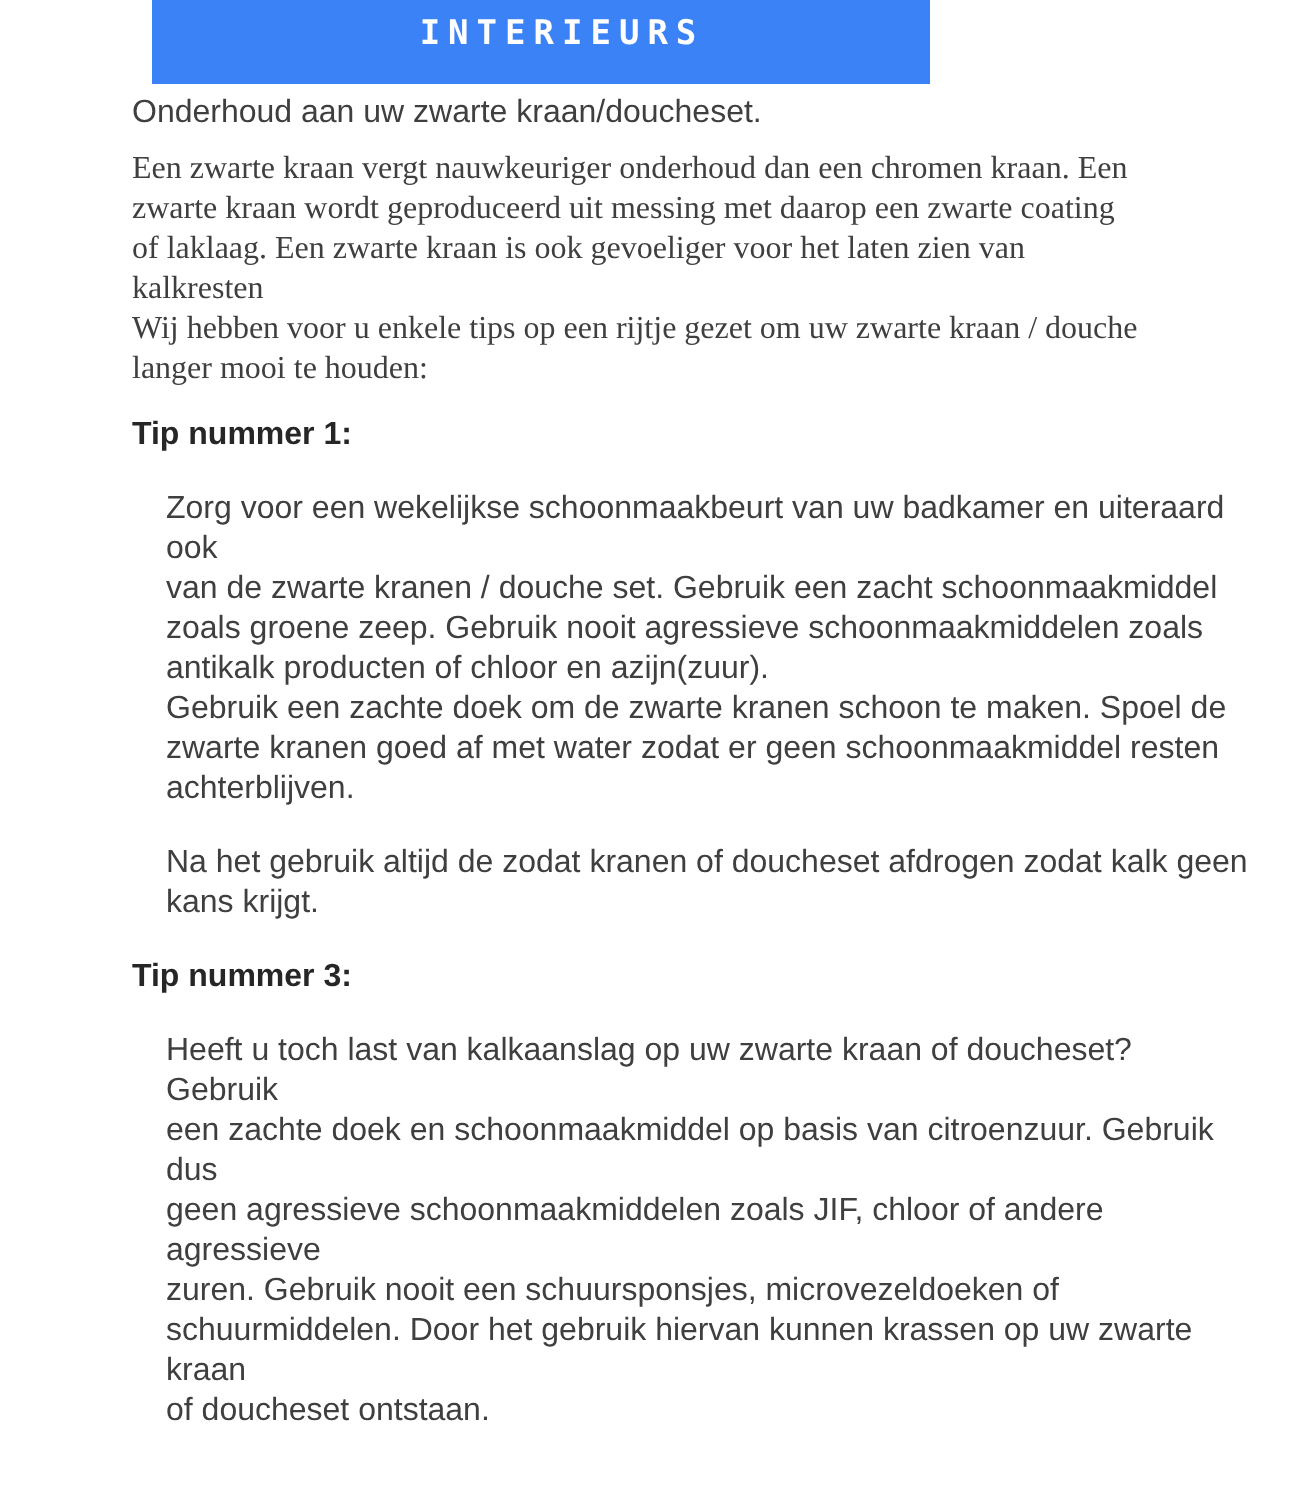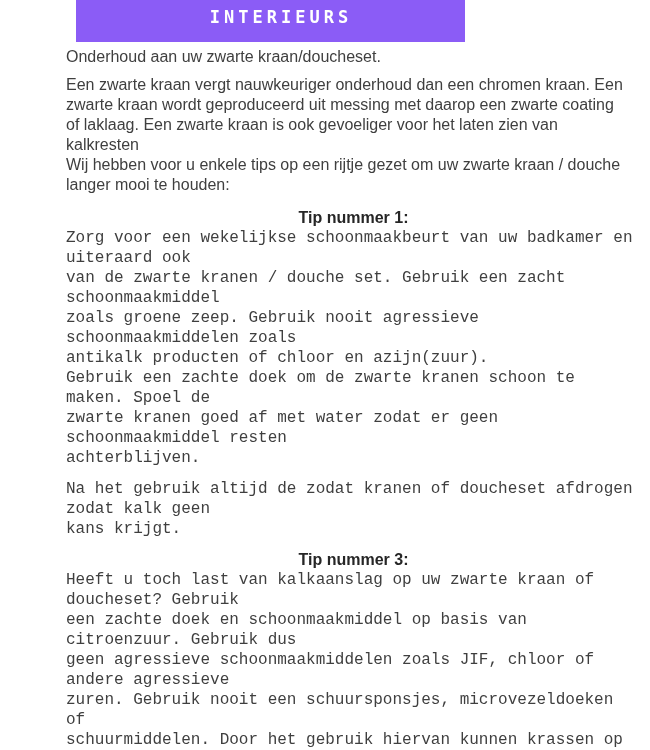--- a/index.html
+++ b/index.html
@@ -14,21 +14,21 @@
     background: #ffffff;
     font-family: "Liberation Sans", sans-serif;
     overflow: hidden;
   }
   .banner {
     position: absolute;
     left: 76px;
     top: 0;
     width: 389px;
     height: 42px;
-    background: #8b5cf6;
+    background: #3b82f6;
     display: flex;
     justify-content: center;
     align-items: flex-start;
     box-sizing: border-box;
     padding-top: 7px;
     padding-left: 17px;
   }
   .logo-text {
     color: #ffffff;
     font-family: "DejaVu Sans Mono", monospace;
@@ -46,36 +46,35 @@
     color: #3f3f3f;
     font-size: 16px;
     line-height: 20px;
   }
   .doc-title {
     margin: 0 0 8px 0;
   }
   .intro {
     margin: 0 0 13px 0;
     white-space: pre-line;
+    font-family: Liberation Serif, serif;
   }
   .tip {
     margin: 0 0 11px 0;
   }
   .tip-heading {
     margin: 0;
     font-size: 16px;
     line-height: 20px;
     font-weight: bold;
     color: #262626;
-    text-align: center;
   }
   .tip-body {
-    margin: 0;
+    margin: 17px;
     white-space: pre-line;
-    font-family: Liberation Mono, monospace;
   }
 </style>
 </head>
 <body>
 
 <div class="page">
 
   <div class="banner">
     <span class="logo-text">INTERIEURS</span>
   </div>

